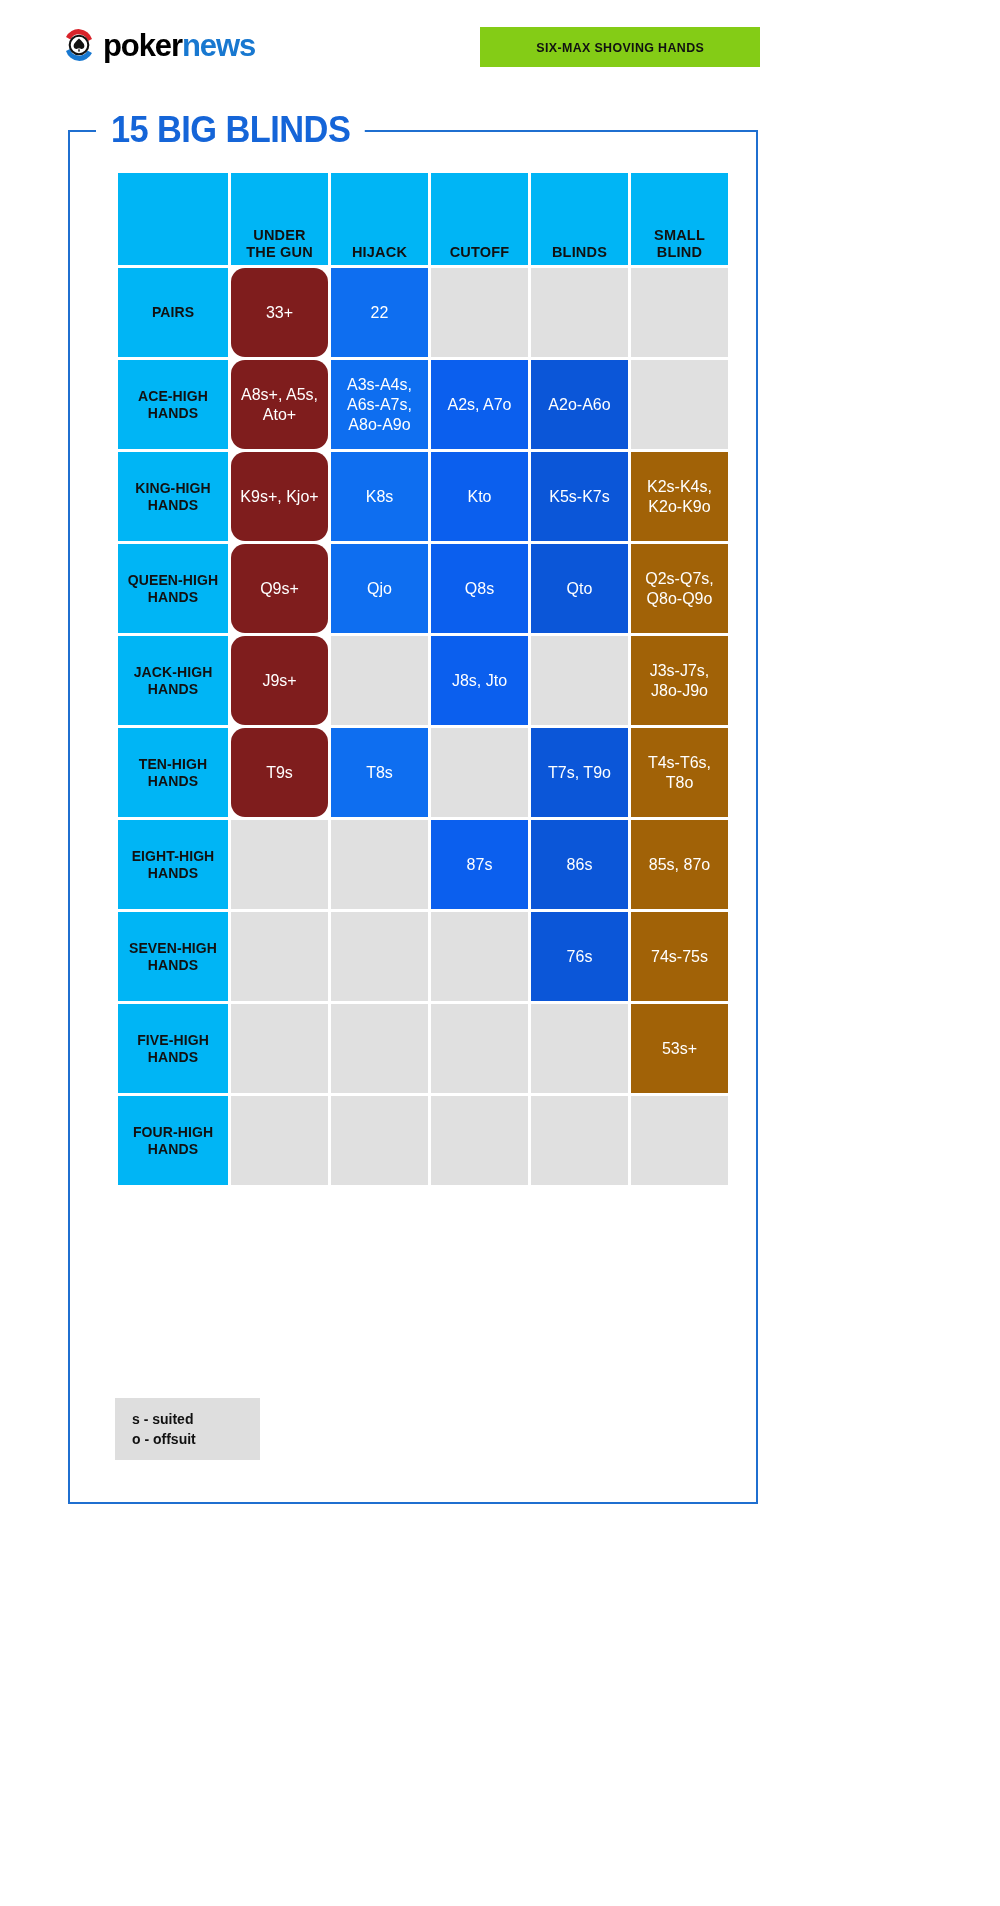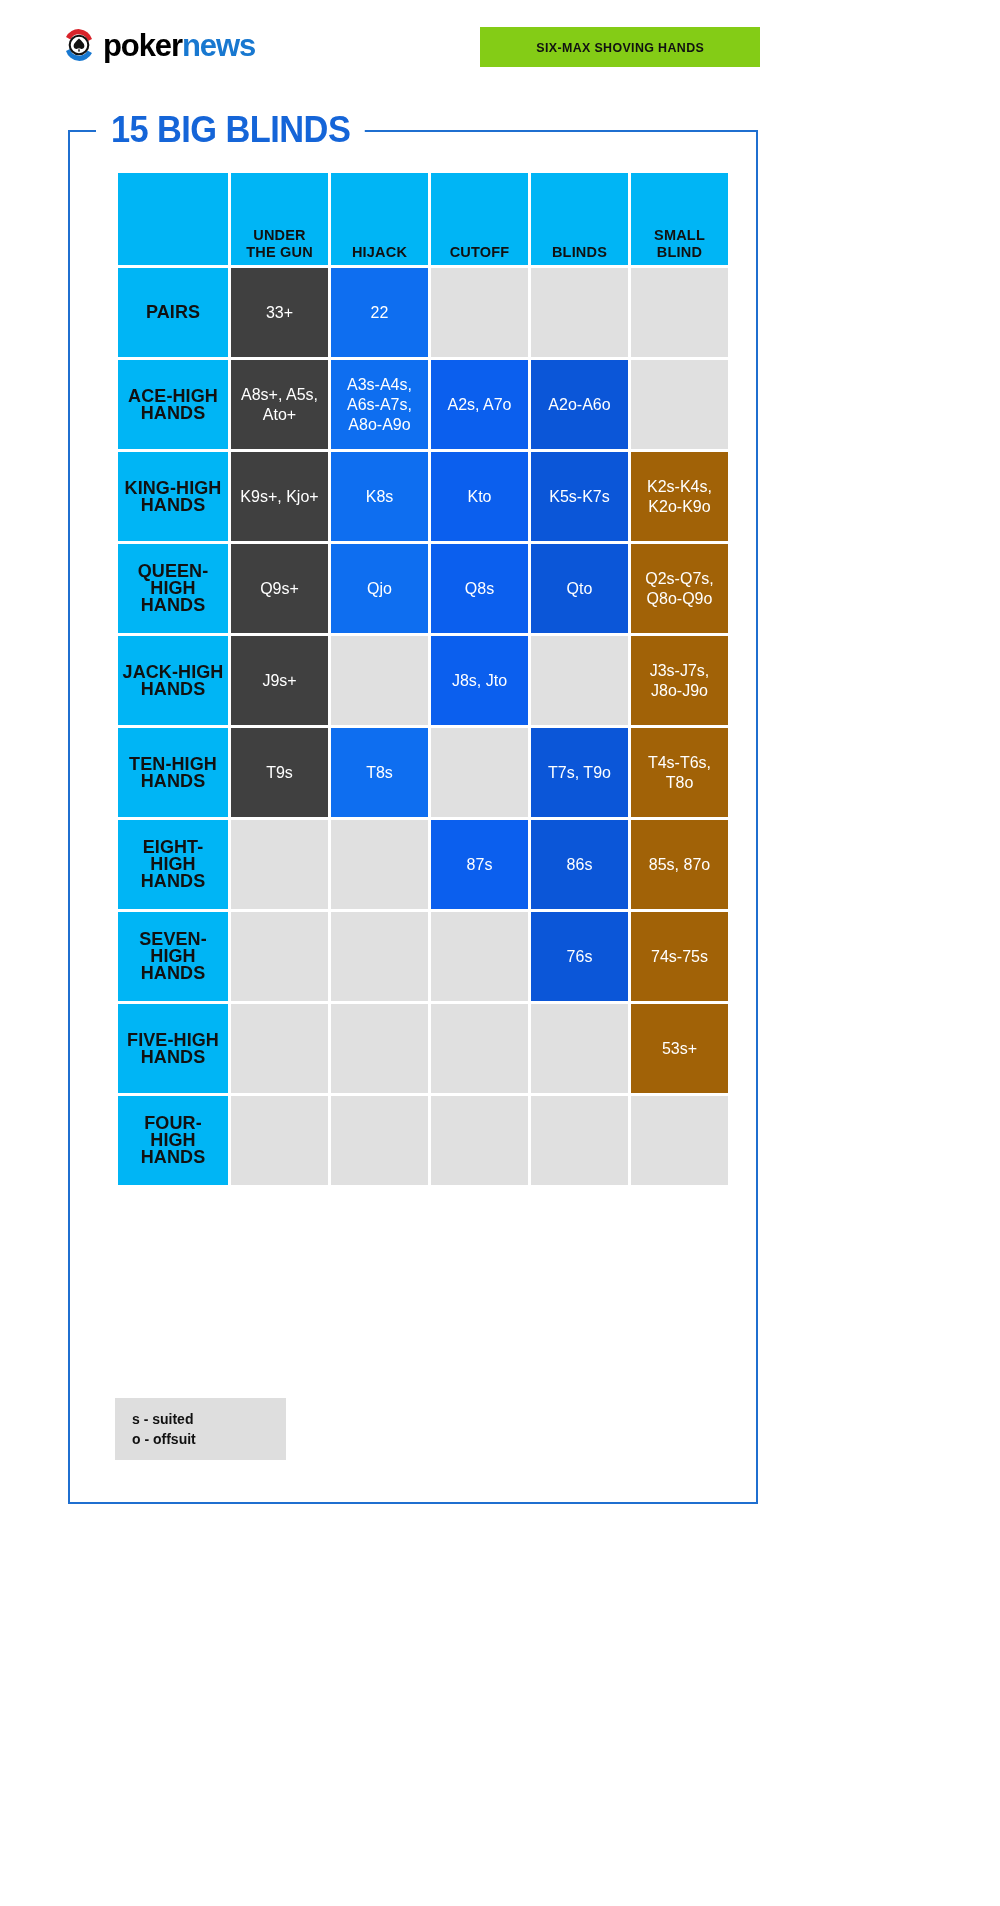--- a/index.html
+++ b/index.html
@@ -121,49 +121,49 @@
     font-weight: bold;
     line-height: 17px;
     letter-spacing: 0.2px;
     font-family: "Liberation Sans Narrow", "Liberation Sans", sans-serif;
     vertical-align: bottom;
     padding-bottom: 4px;
   }
   td.rowhead {
     background: #00b5f5;
     color: #111111;
-    font-size: 18px;
+    font-size: 14px;
     font-weight: bold;
     line-height: 17px;
     letter-spacing: 0.1px;
     font-family: "Liberation Sans Narrow", "Liberation Sans", sans-serif;
     height: 89px;
   }
   td.cell {
     color: #ffffff;
     font-size: 16px;
     font-weight: normal;
     line-height: 20px;
     height: 89px;
   }
   td.empty { background: #e0e0e0; }
 
   
-  td.p0 { background: #404040; }
+  td.p0 { background: #7f1d1d; border-radius: 14px; }
   td.p1 { background: #0e6ef0; }
   td.p2 { background: #0b5fee; margin-top: 28px; }
   td.p3 { background: #0b56d8; }
   td.p4 { background: #a16207; }
 
   
   .legend {
     position: absolute;
     left: 115px;
     top: 1398px;
-    width: 171px;
+    width: 145px;
     height: 62px;
     background: #dedede;
     padding: 11px 0 0 17px;
     box-sizing: border-box;
   }
   .legend div {
     font-size: 14px;
     font-weight: bold;
     color: #111111;
     line-height: 20px;

